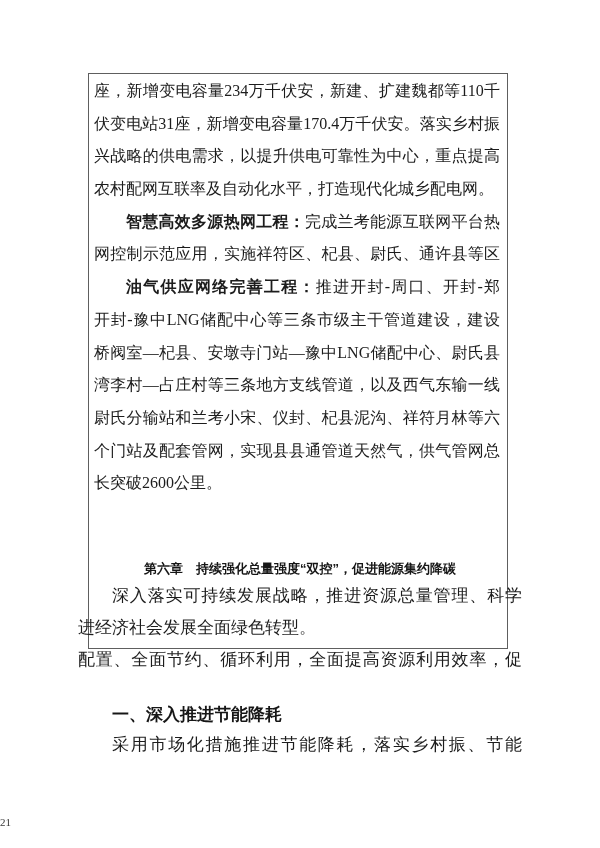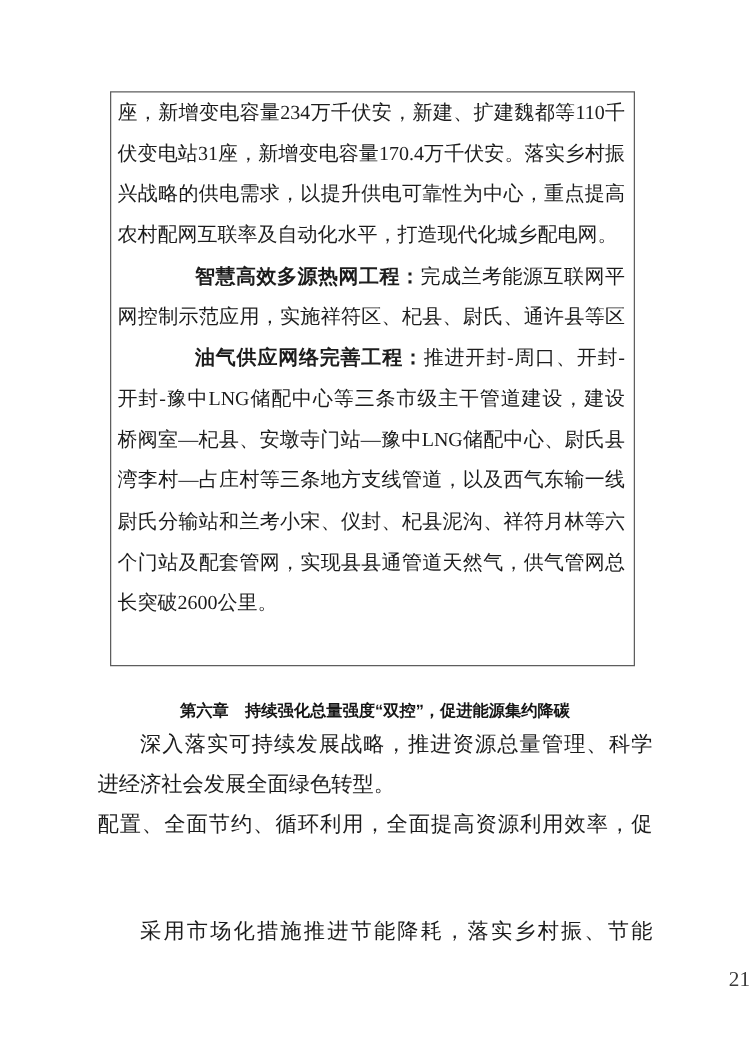--- a/index.html
+++ b/index.html
@@ -15,41 +15,40 @@
     overflow: hidden;
     font-family: "Liberation Serif", "DejaVu Serif", serif;
     color: #1c1c1c;
   }
   
   .callout-box {
     position: absolute;
     left: 88px;
     top: 73px;
     width: 420px;
-    height: 460px;
+    height: 576px;
     border: 1px solid #5e5e5e;
     box-sizing: border-box;
     padding: 1px 7px 0 5px;
     background: #ffffff;
   }
   .callout-box .tline {
     font-size: 16px;
     line-height: 32.7px;
     height: 32.7px;
     overflow: hidden;
   }
   .tline.just {
     text-align: justify;
     text-align-last: justify;
   }
   .tline.indent { text-indent: 2em; }
   .b {
     font-weight: bold;
     font-family: "Liberation Sans", "DejaVu Sans", sans-serif;
-    margin-left: 30px;
   }
   
   .chapter {
     position: absolute;
     left: 78px;
     top: 556px;
     width: 444px;
     margin: 0;
     font-size: 13px;
     line-height: 26px;
@@ -81,24 +80,24 @@
     font-size: 17px;
     line-height: 26px;
     font-weight: bold;
     font-family: "Liberation Sans", "DejaVu Sans", sans-serif;
     text-indent: 2em;
     color: #161616;
   }
   .pagenum {
     position: absolute;
     left: 0;
-    top: 774px;
+    top: 816px;
     width: 600px;
-    text-align: right;
-    font-size: 17px;
+    text-align: left;
+    font-size: 11px;
     color: #3a3a3a;
   }
 </style>
 </head>
 <body>
 
 <div class="page">
 
   <div class="callout-box">
     <div>
@@ -119,20 +118,21 @@
   </div>
 
   <h1 class="chapter">第六章　持续强化总量强度“双控”，促进能源集约降碳</h1>
 
   <div class="para" id="para1">
       <div class="tline indent just"><span class="">深入落实可持续发展战略，推进资源总量管理、科学</span></div>
       <div class="tline"><span class="">进经济社会发展全面绿色转型。</span></div>
       <div class="tline just"><span class="">配置、全面节约、循环利用，全面提高资源利用效率，促</span></div>
     </div>
 
+  <h2 class="sub">一、深入推进节能降耗</h2>
 
   <div class="para" id="para2">
       <div class="tline indent just"><span class="">采用市场化措施推进节能降耗，落实乡村振、节能</span></div>
     </div>
 
   <div class="pagenum">21</div>
 
 </div>
 
 </body></html>

